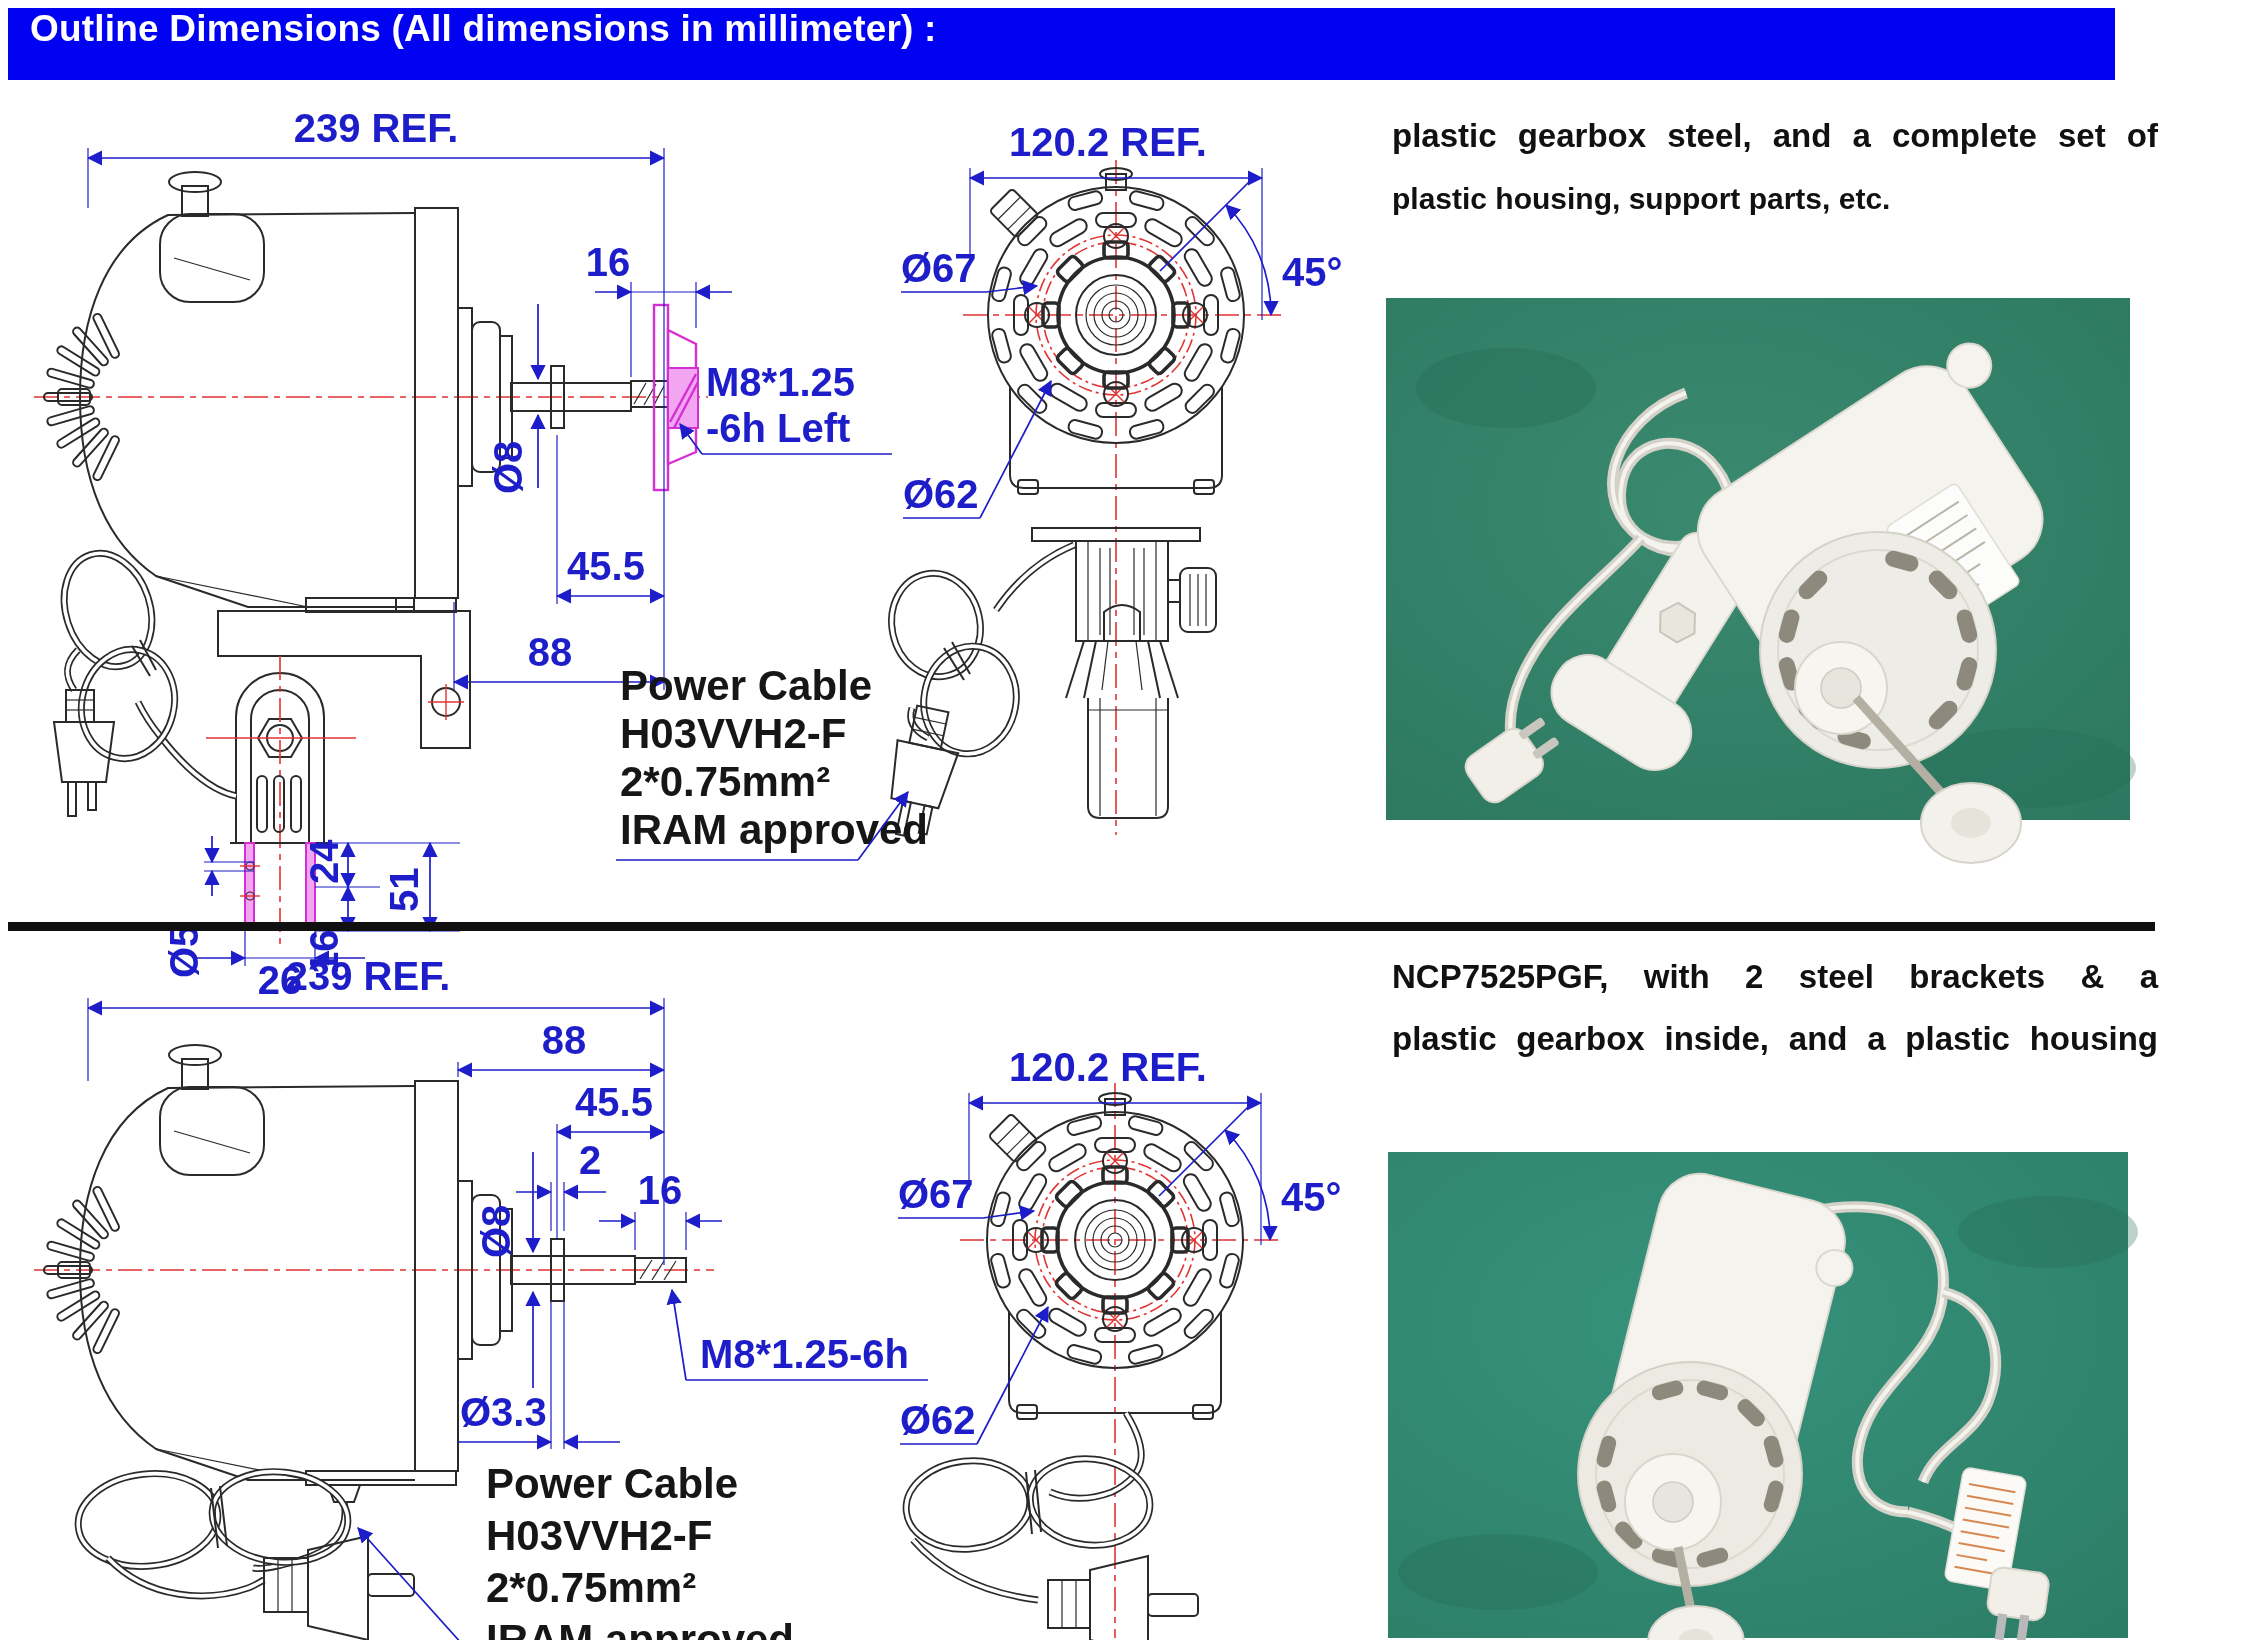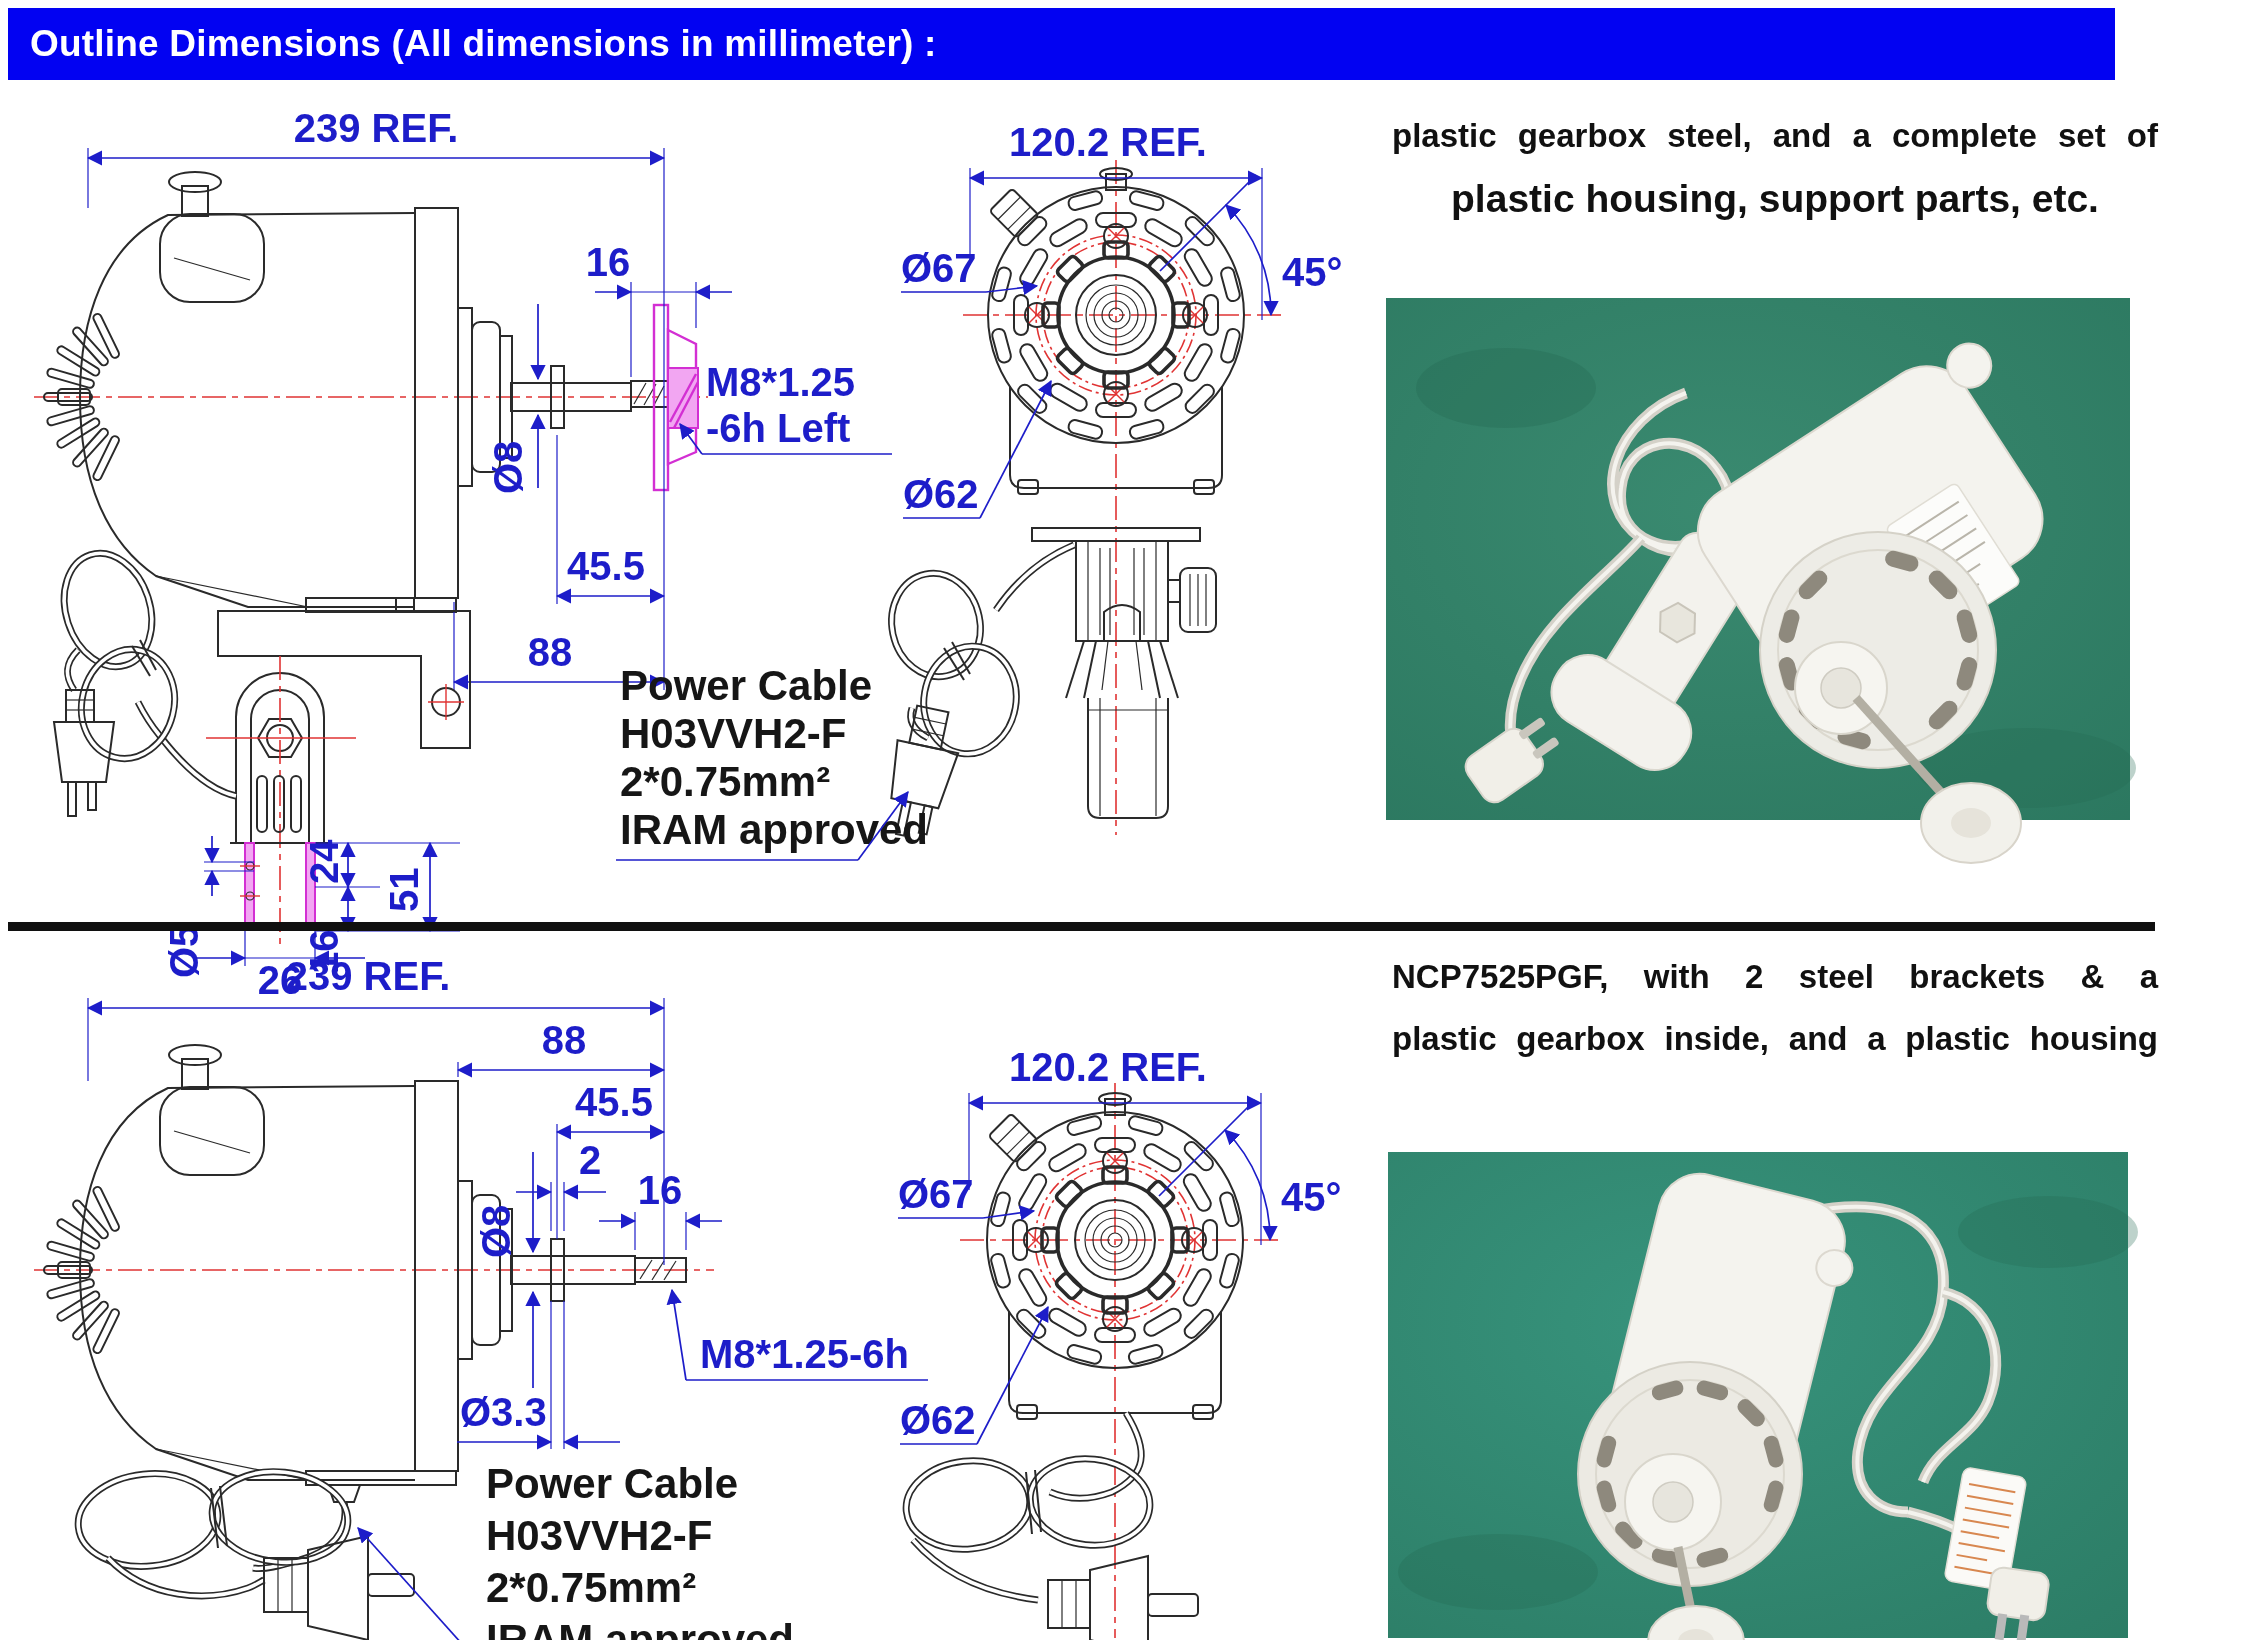--- a/index.html
+++ b/index.html
@@ -1,25 +1,25 @@
 <!DOCTYPE html>
 <html><head>
 <meta charset="utf-8">
 <style>
   html,body{margin:0;padding:0;background:#ffffff;}
   .page{position:relative;width:2249px;height:1640px;background:#fff;
         font-family:"Liberation Sans",sans-serif;overflow:hidden;}
   .header-bar{position:absolute;left:8px;top:8px;width:2107px;height:72px;
-        background:#0202f2;display:flex;align-items:center;}
+        background:#0202f2;display:flex;}
   .header-bar .title{color:#fff;font-size:37px;font-weight:700;padding-left:22px;letter-spacing:.2px;}
   .divider{position:absolute;left:8px;top:922px;width:2147px;height:9px;background:#101010;}
 
   .desc{position:absolute;width:766px;color:#111;}
   .desc .jline{text-align:justify;text-align-last:justify;font-weight:700;font-size:33px;line-height:63px;white-space:normal;}
-  .desc .lline{text-align:center;font-weight:700;font-size:39px;line-height:63px;}
+  .desc .lline{text-align:left;font-weight:700;font-size:30px;line-height:63px;}
   .desc .model-red{color:#fe0000;}
   .desc .model-black{color:#111;}
 
   svg{position:absolute;overflow:visible;}
   svg text{font-family:"Liberation Sans",sans-serif;}
 
   .k{fill:none;stroke:#2a2a2a;stroke-width:2px;}
   .kt{fill:none;stroke:#2a2a2a;stroke-width:1.2px;}
   .kk{fill:none;stroke:#2a2a2a;stroke-width:3.6px;}
   .dim{fill:none;stroke:#1d1dc9;stroke-width:1.7px;}

